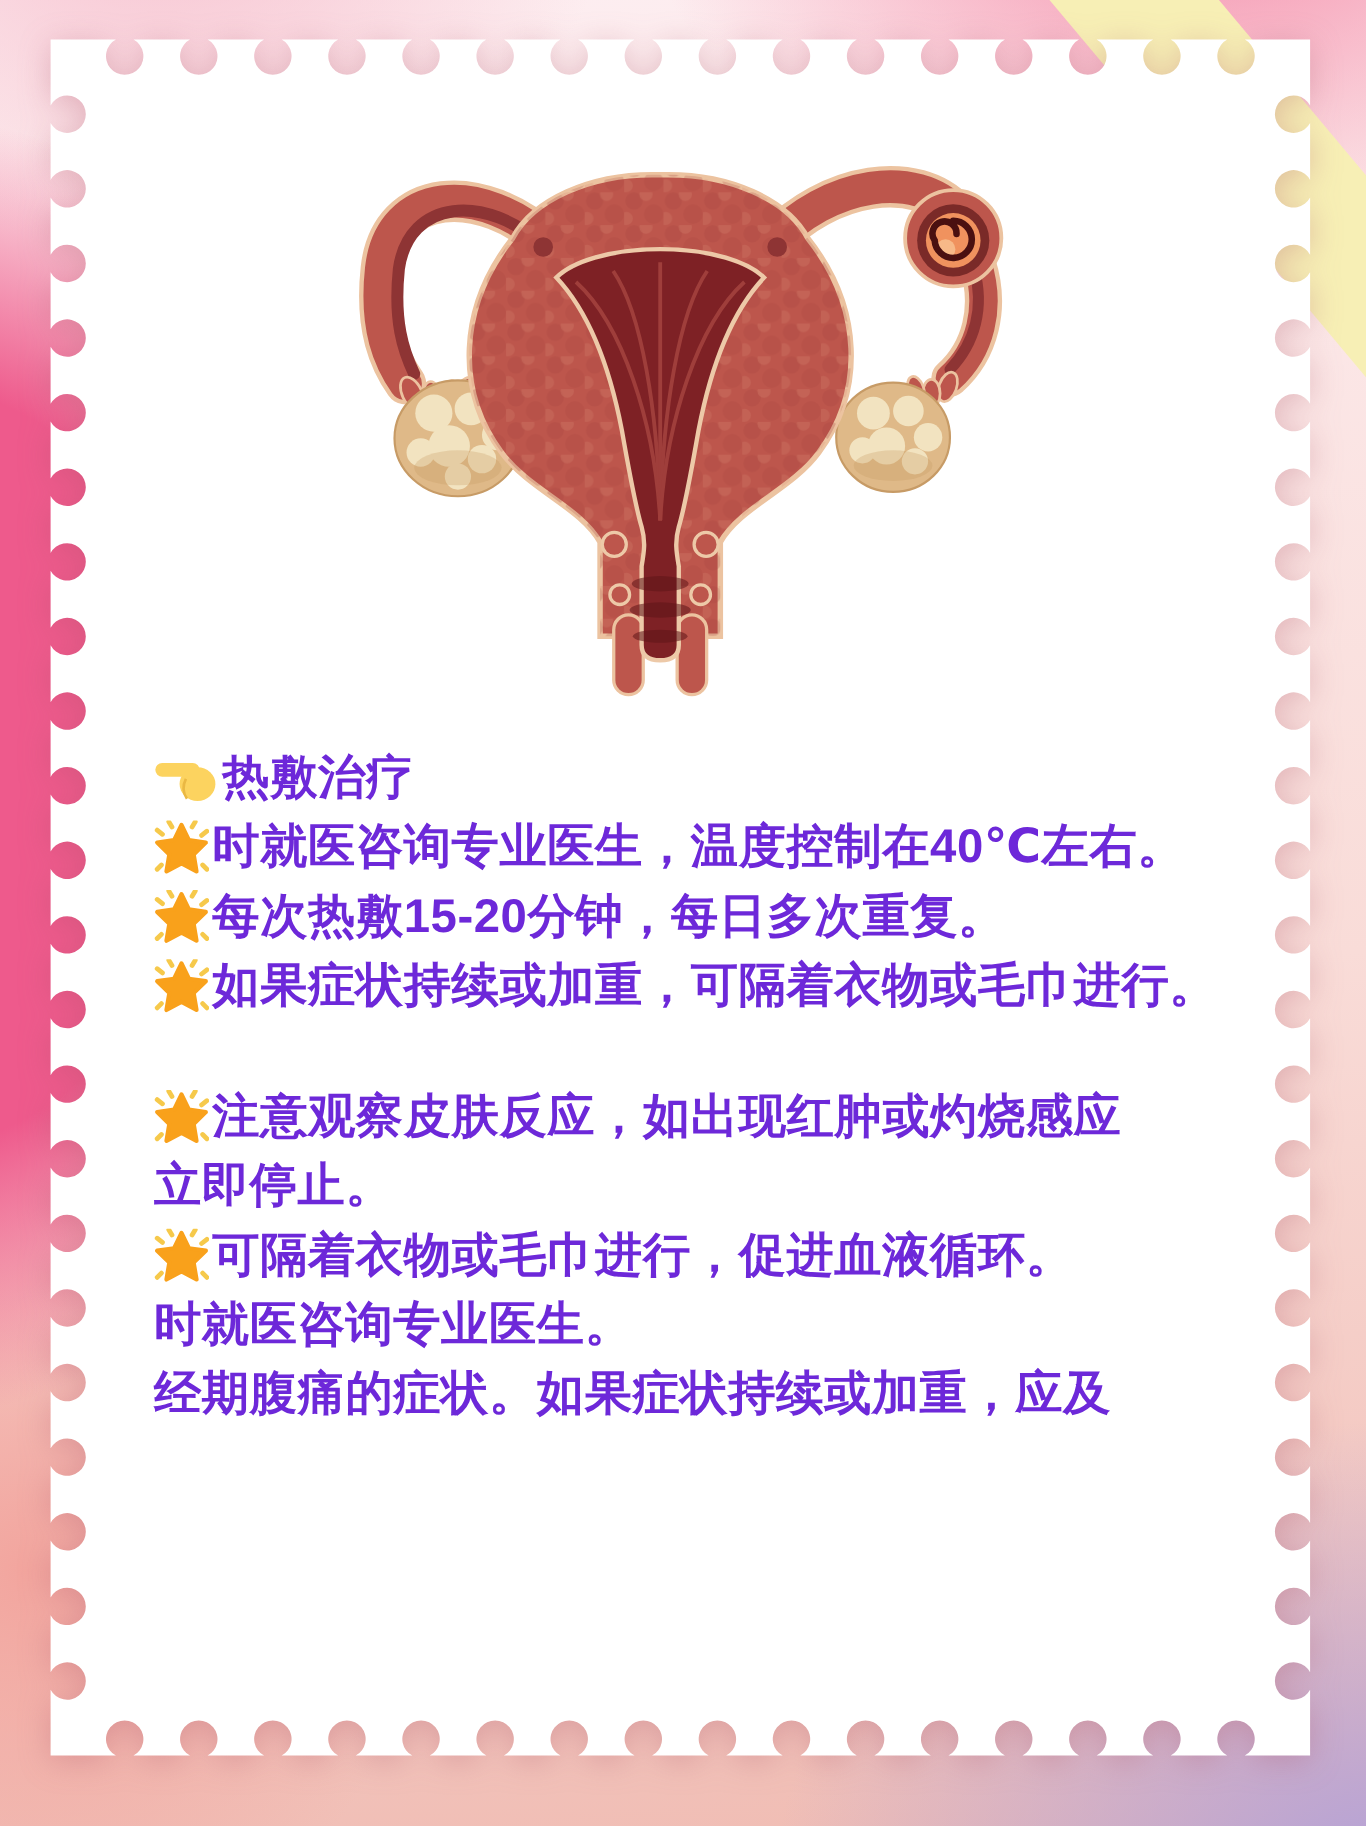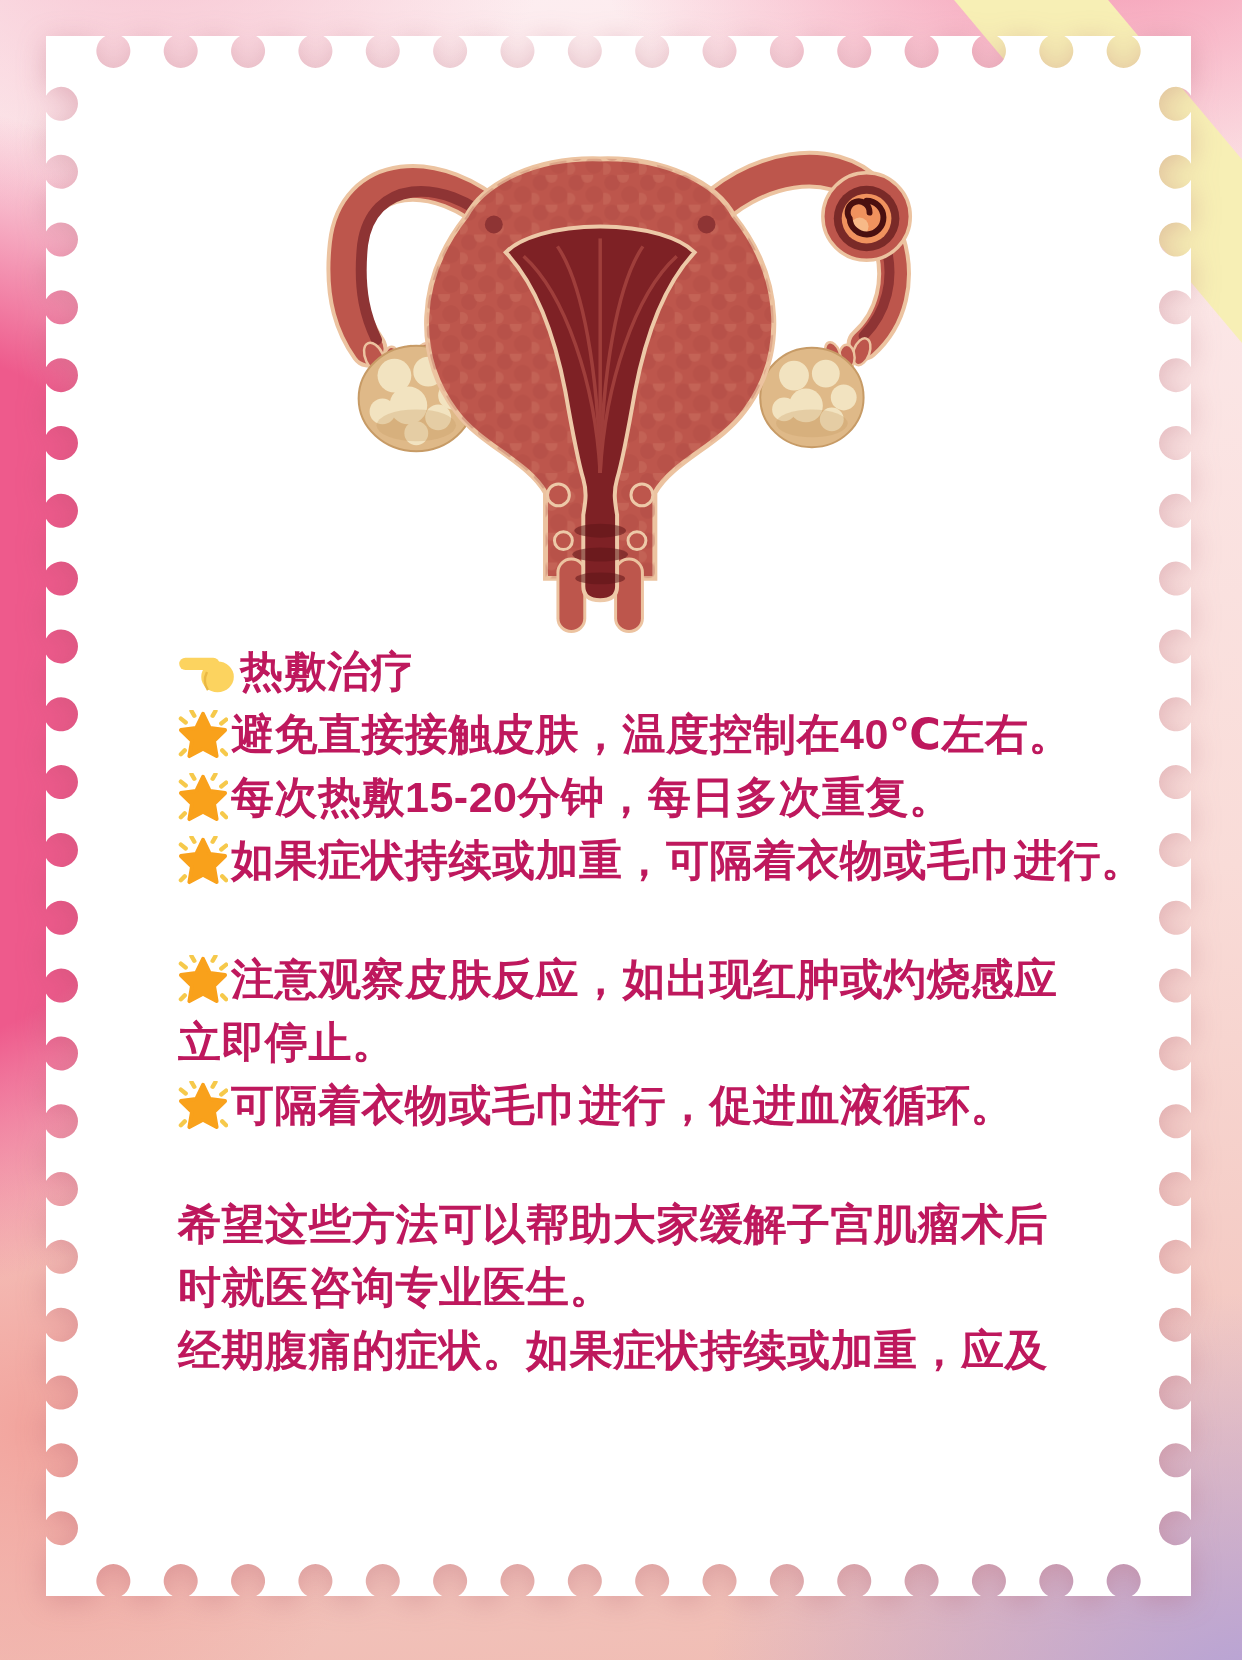--- a/index.html
+++ b/index.html
@@ -13,21 +13,21 @@
         radial-gradient(720px 430px at 88% -5%, rgba(244,140,169,.95) 0%, rgba(244,140,169,0) 70%),
         radial-gradient(580px 470px at 12% -6%, rgba(246,188,203,.9) 0%, rgba(246,188,203,0) 70%),
         linear-gradient(175deg, #fdeef1 0%, #f9dcd8 55%, #f0bcb3 100%);}
   .ribbon{position:absolute;left:886px;top:66px;width:500px;height:118px;z-index:1;
           background:#f7efb5;transform:rotate(50deg);}
   .stamp{position:absolute;inset:0;z-index:2;
          filter:drop-shadow(0 5px 14px rgba(170,80,100,.30));}
   .content{position:absolute;inset:0;z-index:3;}
   .illu{position:absolute;left:315px;top:145px;width:630px;height:497px;}
   .illu svg{width:100%;height:100%;display:block;}
-  .text-block{position:absolute;left:140px;top:640px;width:980px;color:#be185d;margin-left:38px;}
+  .text-block{position:absolute;left:140px;top:676px;width:980px;color:#6d28d9;}
   .line{display:flex;align-items:center;min-height:63px;
         font-size:43px;font-weight:600;letter-spacing:.5px;line-height:63px;white-space:nowrap;}
   .line.gap{margin-top:56px;}
   .ic{width:50px;height:50px;flex:0 0 auto;margin-right:3px;display:inline-block;}
   .ic.finger{width:58px;height:46px;margin-right:4px;}
   .ic svg{width:100%;height:100%;display:block;}
 </style>
 </head>
 <body>
 
@@ -170,21 +170,21 @@
               <line x1="8" y1="13" x2="3" y2="9"></line>
                 <line x1="17" y1="6" x2="14" y2="1"></line>
               <line x1="36" y1="6" x2="39" y2="1"></line>
                 <line x1="45" y1="14" x2="50" y2="10"></line>
               <line x1="7" y1="42" x2="3" y2="46"></line>
                 <line x1="46" y1="42" x2="50" y2="46"></line>
             </g>
             <path d="M26 4 L33 18.5 L49 20.8 L37.5 32 L40.2 48 L26 40.4 L11.8 48 L14.5 32 L3 20.8 L19 18.5 Z" fill="#f9a11b" stroke="#f9a11b" stroke-width="4" stroke-linejoin="round"></path>
           </svg>
         </span>
-        <span>避免直接接触皮肤，温度控制在40℃左右。</span>
+        <span>时就医咨询专业医生，温度控制在40℃左右。</span>
       </div>
 
       <div class="line">
         <span class="ic">
           <svg viewBox="0 0 52 52">
             <g stroke="#f6c94b" stroke-width="4.5" stroke-linecap="round">
               <line x1="8" y1="13" x2="3" y2="9"></line>
                 <line x1="17" y1="6" x2="14" y2="1"></line>
               <line x1="36" y1="6" x2="39" y2="1"></line>
                 <line x1="45" y1="14" x2="50" y2="10"></line>
@@ -245,23 +245,20 @@
                 <line x1="45" y1="14" x2="50" y2="10"></line>
               <line x1="7" y1="42" x2="3" y2="46"></line>
                 <line x1="46" y1="42" x2="50" y2="46"></line>
             </g>
             <path d="M26 4 L33 18.5 L49 20.8 L37.5 32 L40.2 48 L26 40.4 L11.8 48 L14.5 32 L3 20.8 L19 18.5 Z" fill="#f9a11b" stroke="#f9a11b" stroke-width="4" stroke-linejoin="round"></path>
           </svg>
         </span>
         <span>可隔着衣物或毛巾进行，促进血液循环。</span>
       </div>
 
-      <div class="line gap">
-        <span>希望这些方法可以帮助大家缓解子宫肌瘤术后</span>
-      </div>
       <div class="line">
         <span>时就医咨询专业医生。</span>
       </div>
       <div class="line">
         <span>经期腹痛的症状。如果症状持续或加重，应及</span>
       </div>
 
     </div>
   </div>
 </div>

